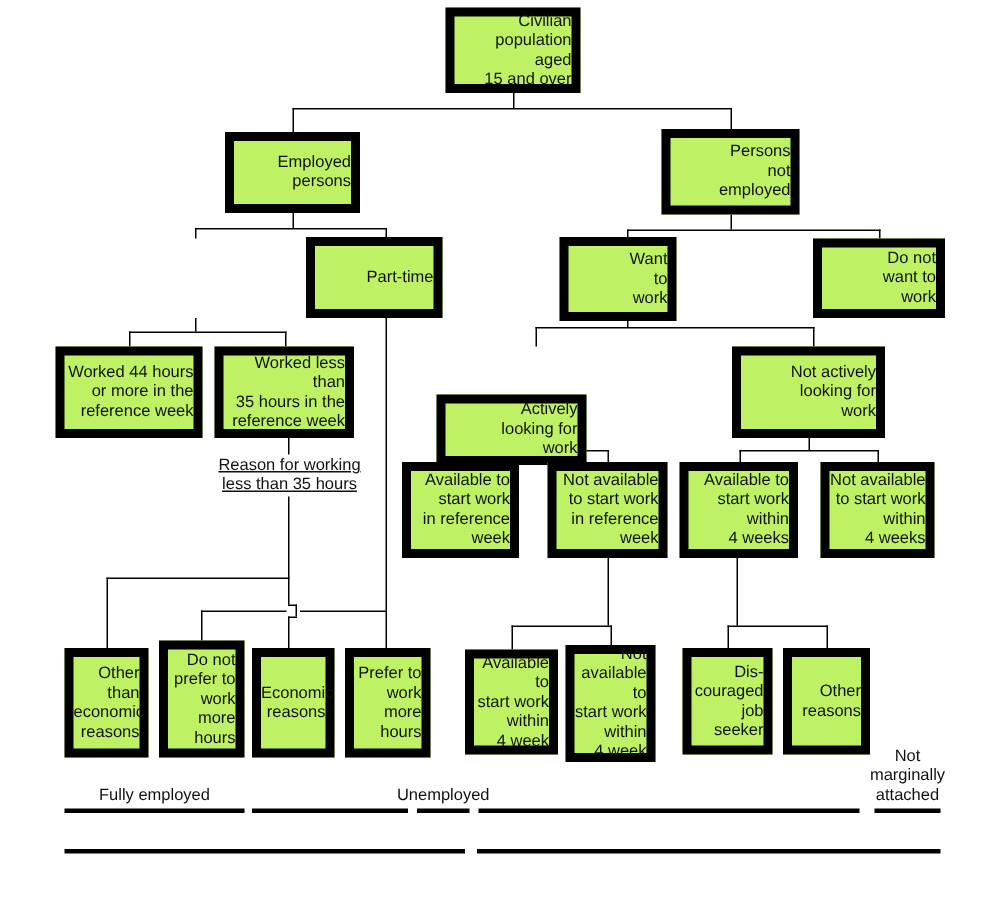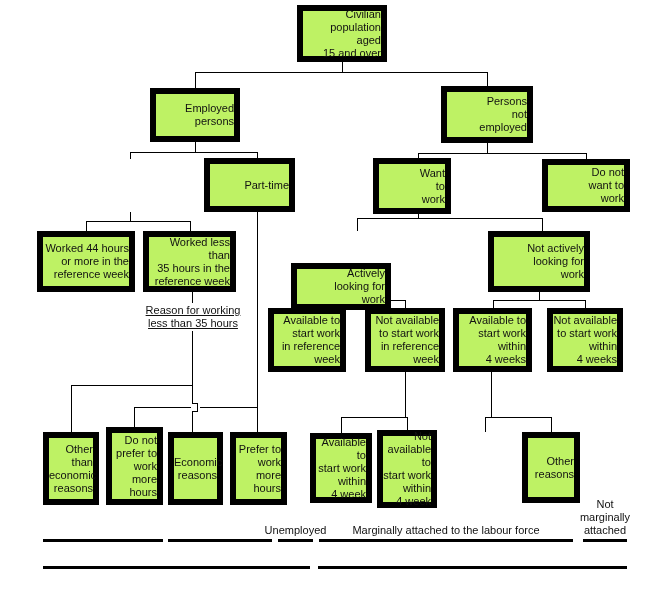--- a/index.html
+++ b/index.html
@@ -214,31 +214,36 @@
 within
 4 week</span>
     </div>
     <div class="node" style="left: 377px; top: 430px; width: 60px; height: 78px; border-color: rgb(0, 0, 0);">
       <span>Not
 available to
 start work
 within
 4 week</span>
     </div>
+    <div class="node" style="left: 455px; top: 432px; width: 60px; height: 71px; border-color: rgb(0, 0, 0);">
+      <span>Dis-
+couraged
+job seeker</span>
+    </div>
     <div class="node" style="left: 522px; top: 432px; width: 58px; height: 71px; border-color: rgb(0, 0, 0);">
       <span>Other
 reasons</span>
     </div>
     <div class="floatlabel" style="left: 137px; top: 303px; width: 112px; text-decoration: underline;">Reason for working
 less than 35 hours</div>
     <div class="sumbar" style="left: 43px; top: 539px; width: 120px;"></div>
+    <div class="sumlabel" style="left: 25px; width: 156px; top: 524px;">Fully employed</div>
     <div class="sumbar" style="left: 168px; top: 539px; width: 104px;"></div>
     <div class="sumbar" style="left: 278px; top: 539px; width: 35px;"></div>
     <div class="sumlabel" style="left: 260px; width: 71px; top: 524px;">Unemployed</div>
     <div class="sumbar" style="left: 319px; top: 539px; width: 254px;"></div>
-    <div class="sumlabel" style="left: 301px; width: 290px; top: 524px;">Marginally attached to the labour force</div>
     <div class="sumbar" style="left: 583px; top: 539px; width: 44px;"></div>
     <div class="sumlabel" style="left: 565px; width: 80px; top: 498px;">Not
 marginally
 attached</div>
     <div class="sumbar" style="left: 43px; top: 566px; width: 267px;"></div>
     <div class="sumbar" style="left: 318px; top: 566px; width: 309px;"></div>
   </div>
 
 </body></html>

